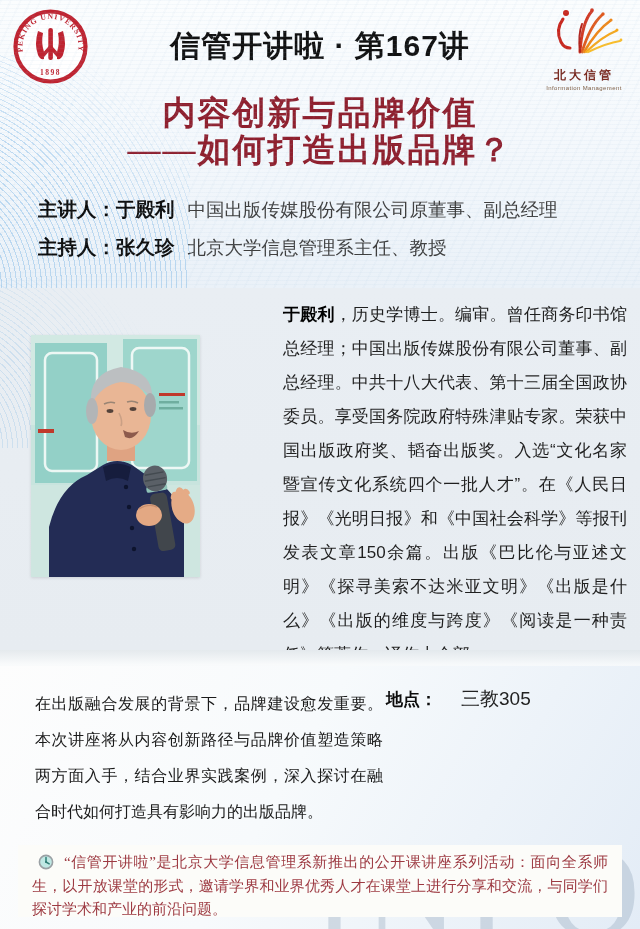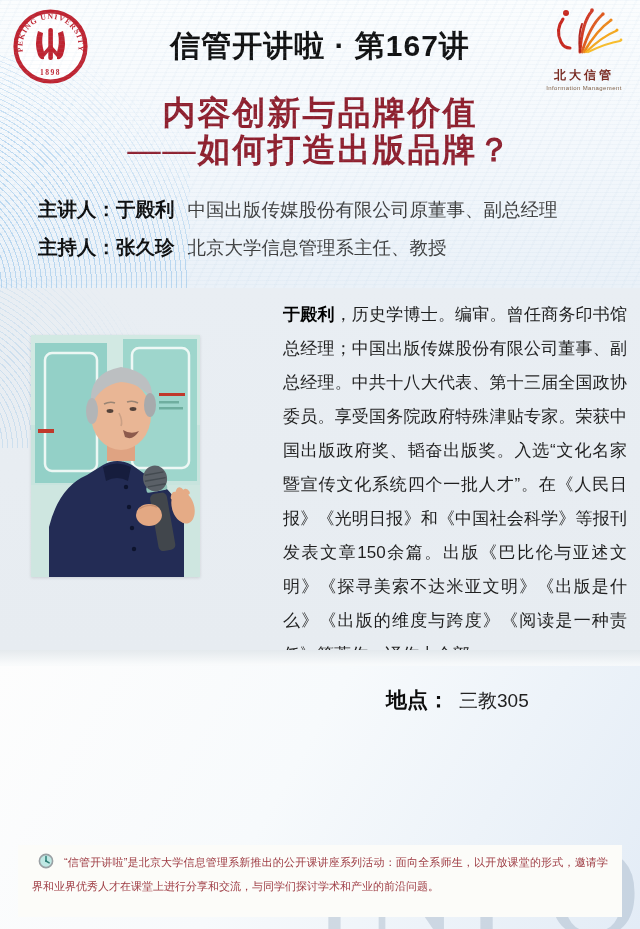--- a/index.html
+++ b/index.html
@@ -83,28 +83,28 @@
     font-family: "Liberation Serif", "DejaVu Serif", serif;
     font-size: 130px; letter-spacing: 8px; color: #93a6bb; opacity: .35;
     line-height: 1; pointer-events: none;
   }
   .abstract {
     position: absolute; left: 35px; top: 36px; width: 348px; z-index: 2;
     font-size: 16px; line-height: 36px; color: #1b1b1b; text-align: justify;
   }
   .details { position: absolute; left: 386px; top: 36px; z-index: 2; }
   .detail-row { margin-bottom: 13px; white-space: nowrap; }
-  .detail-label { font-size: 21px; font-weight: bold; color: #0c0c0c; }
-  .detail-value { font-size: 19px; color: #222; margin-left: 10px; }
+  .detail-label { font-size: 17px; font-weight: bold; color: #0c0c0c; }
+  .detail-value { font-size: 19px; color: #222; margin-left: 24px; }
 
   .footer-box {
     position: absolute; left: 18px; top: 195px; width: 604px; height: 72px; z-index: 2;
     background: #fcfcf9; padding: 6px 14px 0 14px;
-    font-family: Liberation Sans, sans-serif;
-    font-size: 11px; line-height: 23.5px; color: #9d3a42; text-align: justify;
+    font-family: Liberation Serif, serif;
+    font-size: 15px; line-height: 23.5px; color: #9d3a42; text-align: justify;
   }
   .clock-icon { display: inline-block; width: 16px; height: 16px; vertical-align: -3px; margin: 0 10px 0 6px; }
 </style>
 </head>
 <body>
 
 <div class="poster">
 
   <div class="header-section">
     <div class="arcs"></div>
@@ -218,20 +218,21 @@
       <circle cx="103" cy="214" r="2.2" fill="#0e142e"></circle>
     </svg>
 
     <div class="bio"><b>于殿利</b><span>，历史学博士。编审。曾任商务印书馆总经理；中国出版传媒股份有限公司董事、副总经理。中共十八大代表、第十三届全国政协委员。享受国务院政府特殊津贴专家。荣获中国出版政府奖、韬奋出版奖。入选“文化名家暨宣传文化系统四个一批人才”。在《人民日报》《光明日报》和《中国社会科学》等报刊发表文章150余篇。出版《巴比伦与亚述文明》《探寻美索不达米亚文明》《出版是什么》《出版的维度与跨度》《阅读是一种责任》等著作、译作十余部。</span></div>
   </div>
 
   <div class="bottom-section">
     <div class="shine"></div>
     <div class="watermark">INFO</div>
 
+    <div class="abstract">在出版融合发展的背景下，品牌建设愈发重要。本次讲座将从内容创新路径与品牌价值塑造策略两方面入手，结合业界实践案例，深入探讨在融合时代如何打造具有影响力的出版品牌。</div>
 
     <div class="details">
       <div class="detail-row">
         <span class="detail-label">地点：</span><span class="detail-value">三教305</span>
       </div>
     </div>
 
     <div class="footer-box">
       <svg class="clock-icon" viewBox="0 0 16 16">
         <circle cx="8" cy="8" r="6.6" fill="#bfe8e4" stroke="#9aa0a4" stroke-width="1.6"></circle>

